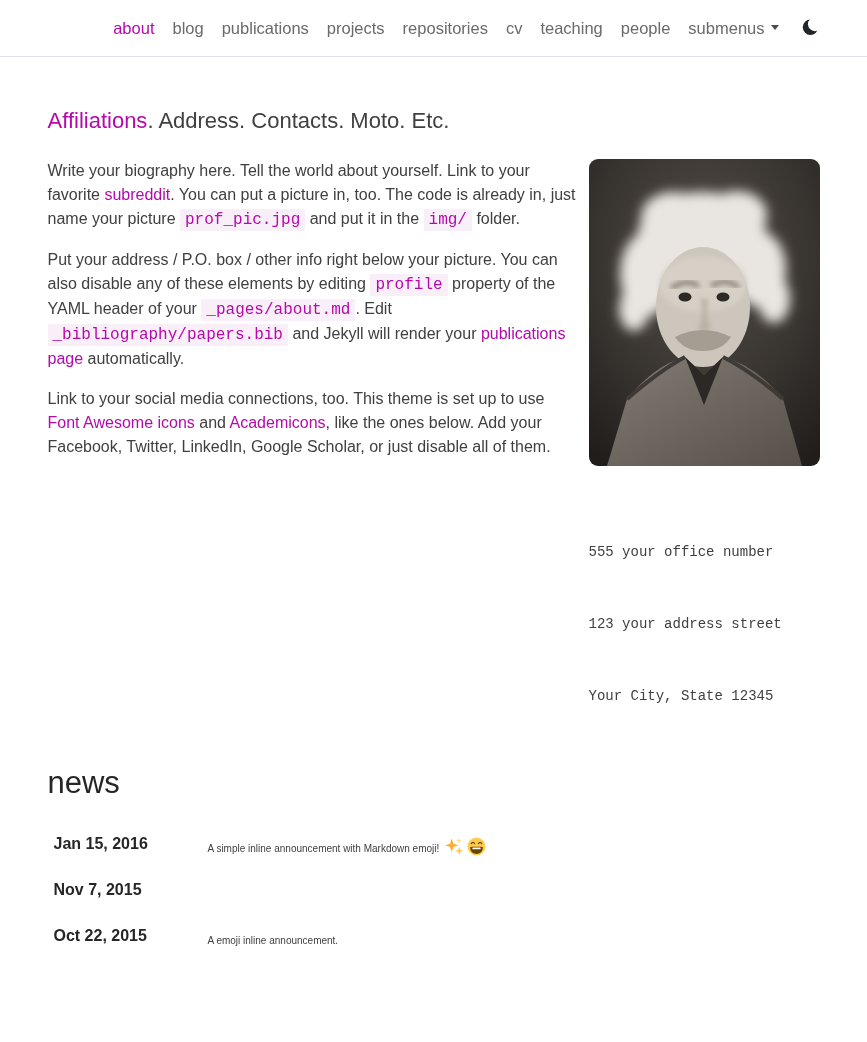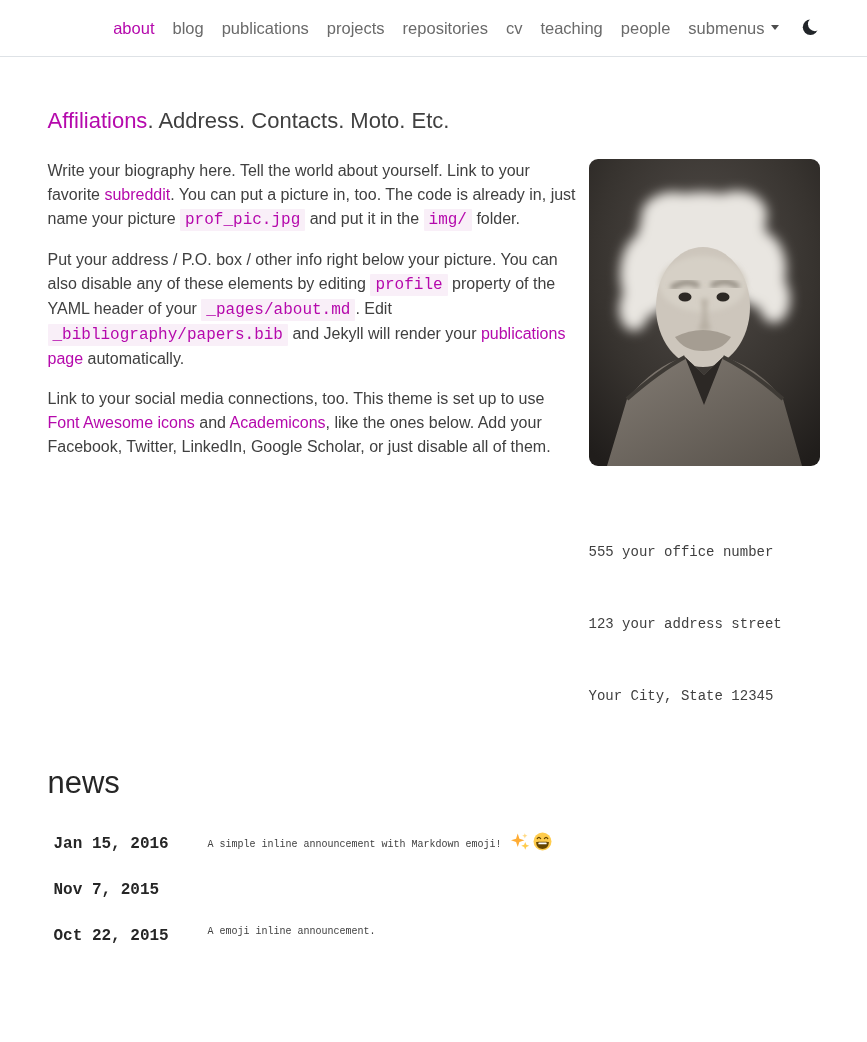--- a/index.html
+++ b/index.html
@@ -98,21 +98,21 @@
   }
   
   h2.section-heading{
     font-size:31px;
     font-weight:400;
     color:#262626;
     margin:30px 0 14px 0;
   }
   h2.section-heading:first-of-type{margin-top:4px;}
   .listing{display:block;}
-  .listing-row{display:flex;padding:11px 0;align-items:flex-start;font-family:Liberation Mono, monospace;}
+  .listing-row{display:flex;padding:11px 0;align-items:flex-end;}
   .listing-date{
     width:160px;
     flex:0 0 160px;
     padding-left:6px;
     font-weight:700;
     color:#262626;
     font-size:16px;
   }
   .listing-desc{flex:1;font-size:10px;}
   .emoji{width:19px;height:19px;vertical-align:-4px;margin-left:3px;}

